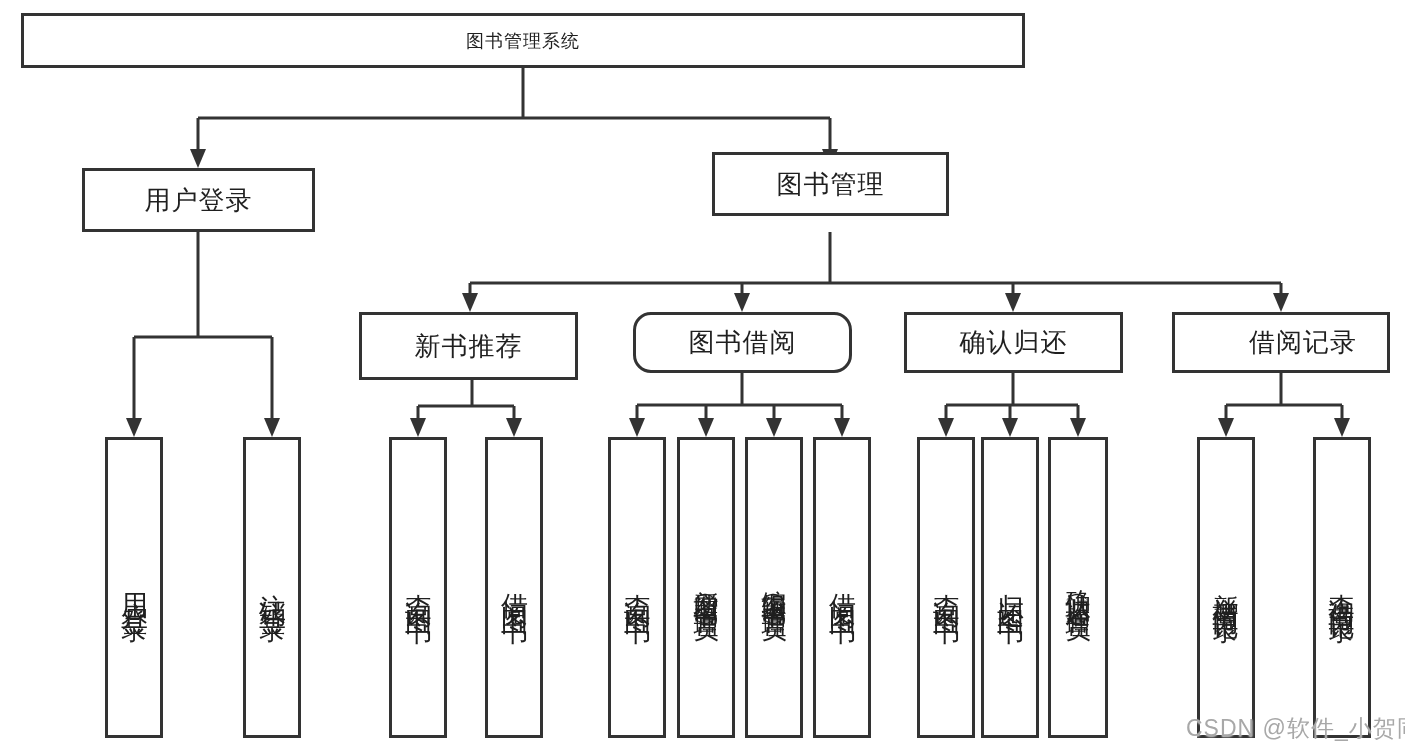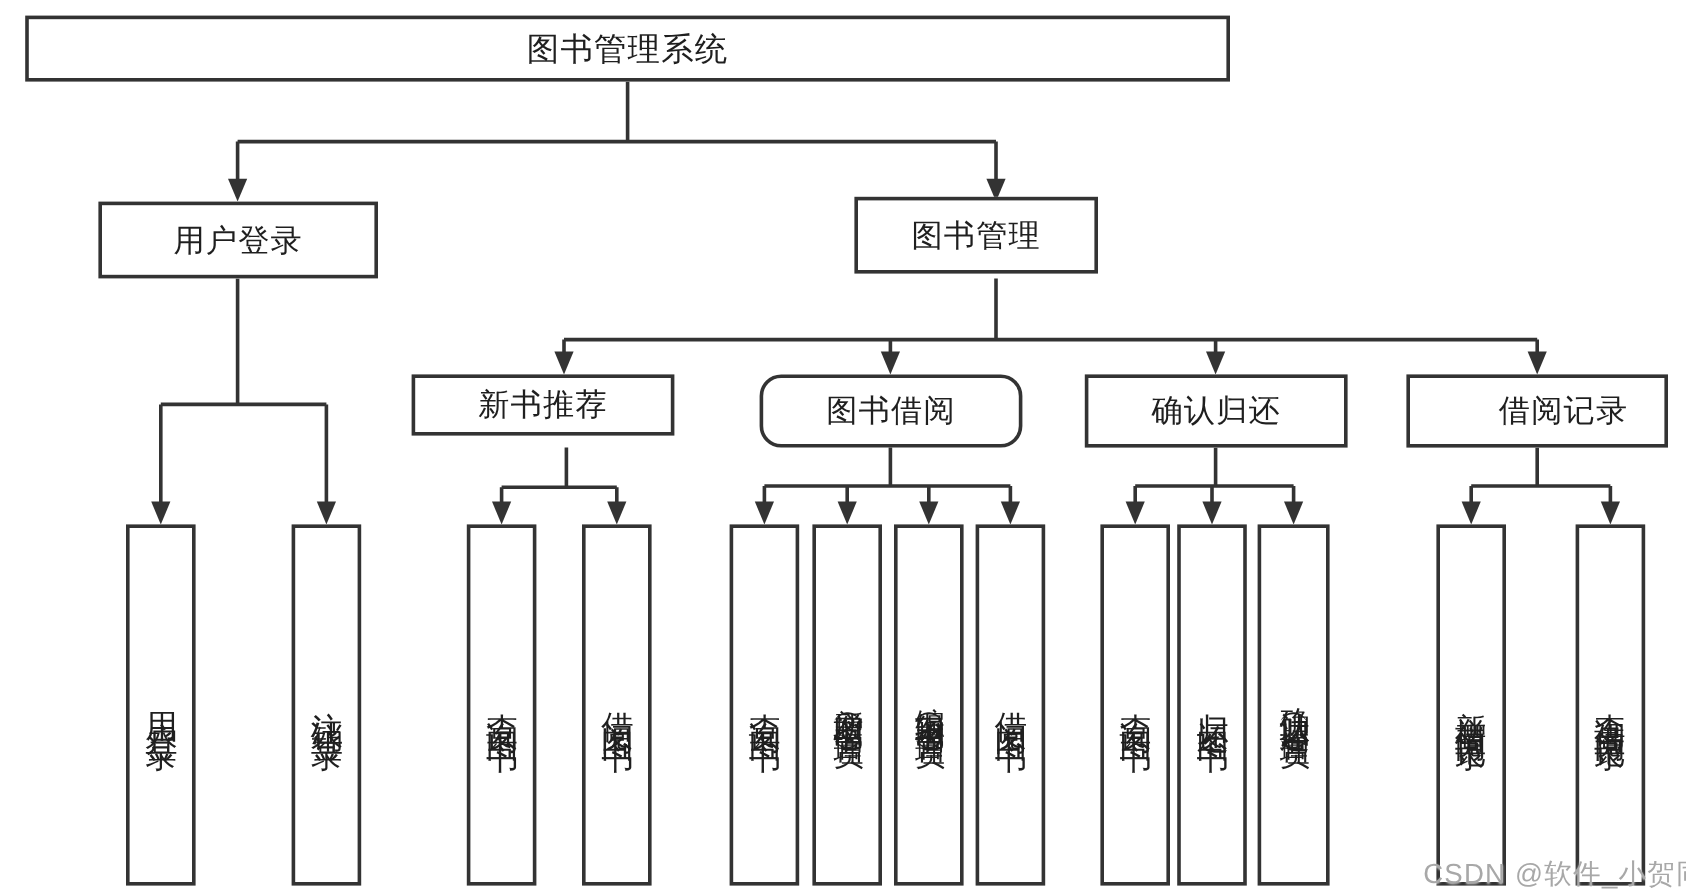--- a/index.html
+++ b/index.html
@@ -7,21 +7,21 @@
     position:relative;width:1405px;height:747px;background:#ffffff;
     font-family:"Liberation Sans","DejaVu Sans",sans-serif;color:#1f1f1f;
     overflow:hidden;
   }
   .wires{position:absolute;left:0;top:0;width:1405px;height:747px;}
   .box{
     position:absolute;box-sizing:border-box;border:3px solid #333333;background:#ffffff;
     display:flex;align-items:center;justify-content:center;
     font-size:26px;letter-spacing:1px;white-space:nowrap;
   }
-  .box--root{font-size:27px;}
+  .box--root{font-size:18px;}
   .leaf{
     position:absolute;box-sizing:border-box;top:437px;width:58px;height:301px;
     border:3px solid #333333;background:#ffffff;
     display:flex;align-items:center;justify-content:center;
   }
   .vtext{
     writing-mode:vertical-rl;text-orientation:mixed;
     font-size:27px;line-height:1;letter-spacing:8px;
   }
   .vtext--med{font-size:26px;letter-spacing:5px;}
@@ -73,23 +73,23 @@
       <polygon points="1002,418 1018,418 1010,437"></polygon>
       <polygon points="1070,418 1086,418 1078,437"></polygon>
       <polygon points="1218,418 1234,418 1226,437"></polygon>
       <polygon points="1334,418 1350,418 1342,437"></polygon>
     </g>
   </svg>
 
   <div class="box box--root" style="left:21px;top:13px;width:1004px;height:55px;">图书管理系统</div>
 
   <div class="box" style="left:82px;top:168px;width:233px;height:64px;">用户登录</div>
-  <div class="box" style="left:712px;top:164px;width:203px;height:64px;font-family:Liberation Mono, monospace;">图书管理</div>
+  <div class="box" style="left:712px;top:152px;width:237px;height:64px;font-family:Liberation Mono, monospace;">图书管理</div>
 
-  <div class="box" style="left:343px;top:312px;width:219px;height:51px;">新书推荐</div>
+  <div class="box" style="left:359px;top:312px;width:219px;height:68px;">新书推荐</div>
   <div class="box" style="left:633px;top:312px;width:219px;height:61px;border-radius:18px;">图书借阅</div>
   <div class="box" style="left:904px;top:312px;width:219px;height:61px;">确认归还</div>
   <div class="box" style="left:1172px;top:312px;width:218px;height:61px;padding-left:44px;">借阅记录</div>
 
   <div class="leaf" style="left:105px;">
     <span class="vtext">用户登录</span>
   </div>
   <div class="leaf" style="left:243px;">
     <span class="vtext">注销登录</span>
   </div>

